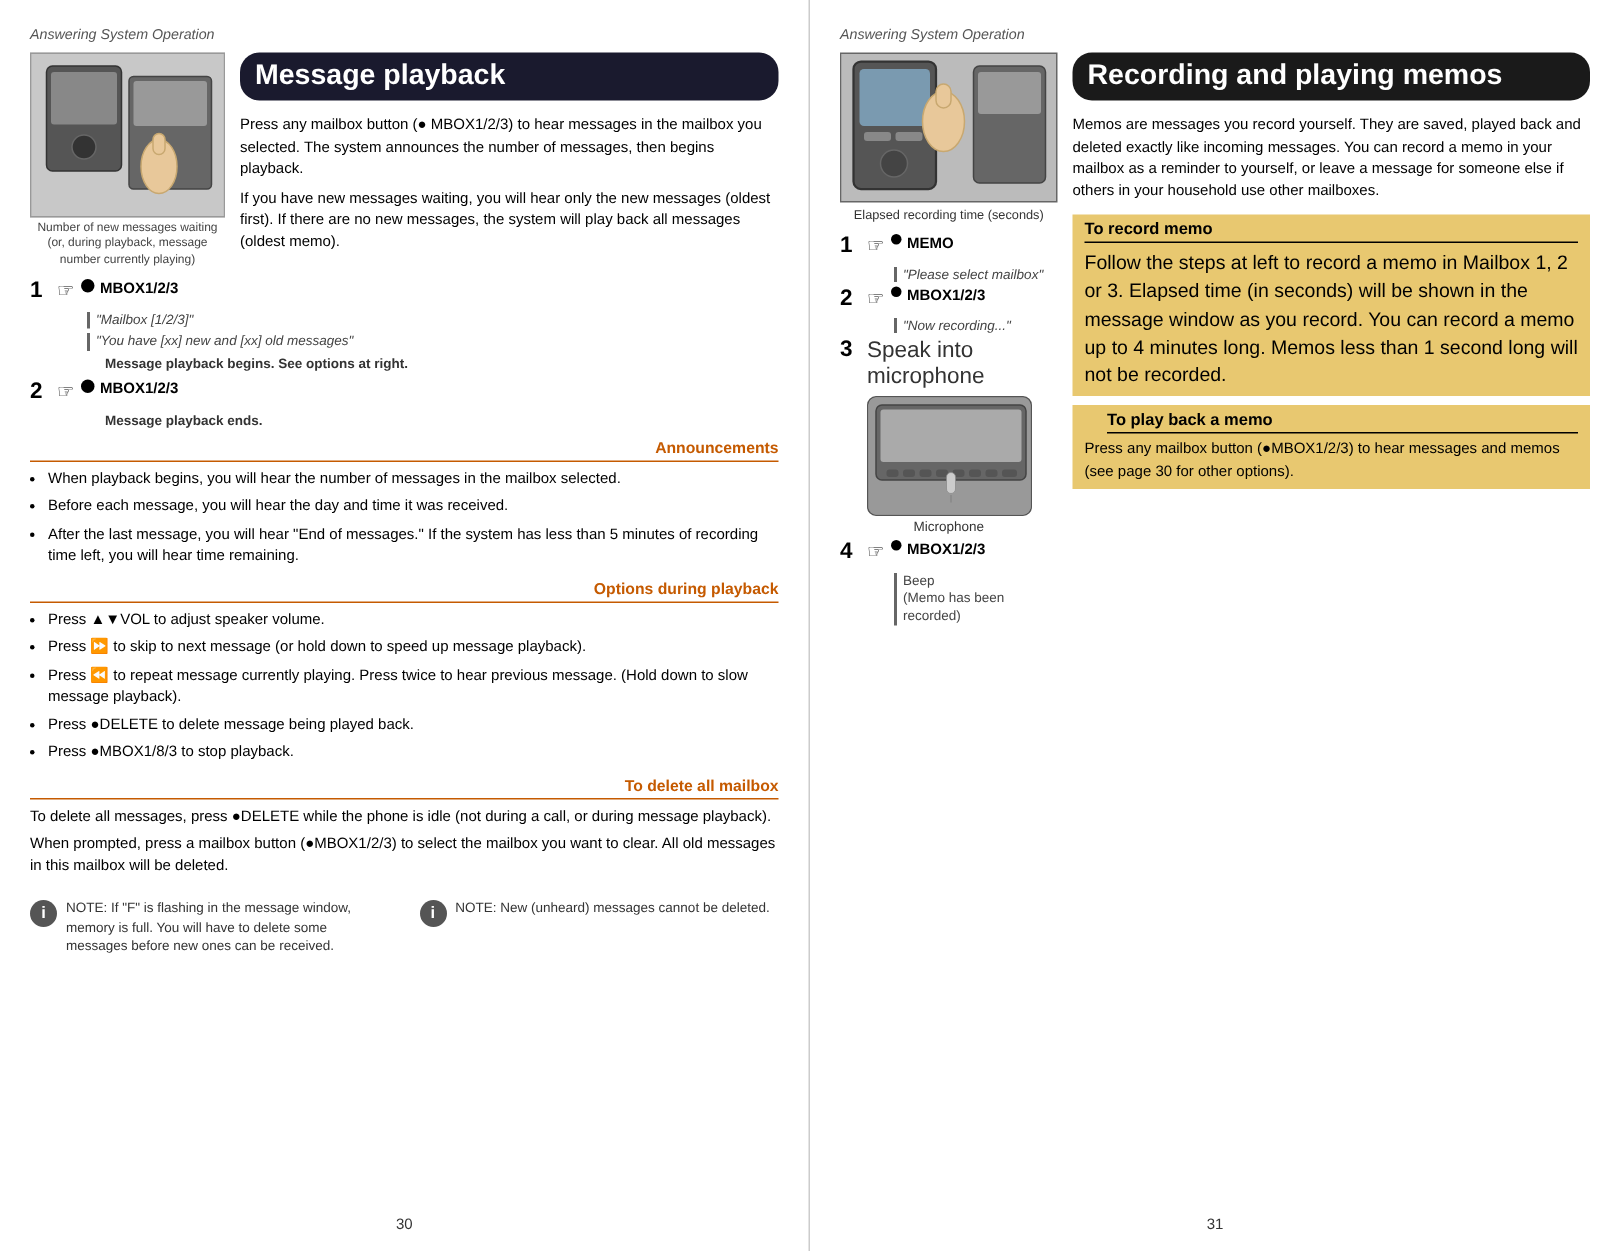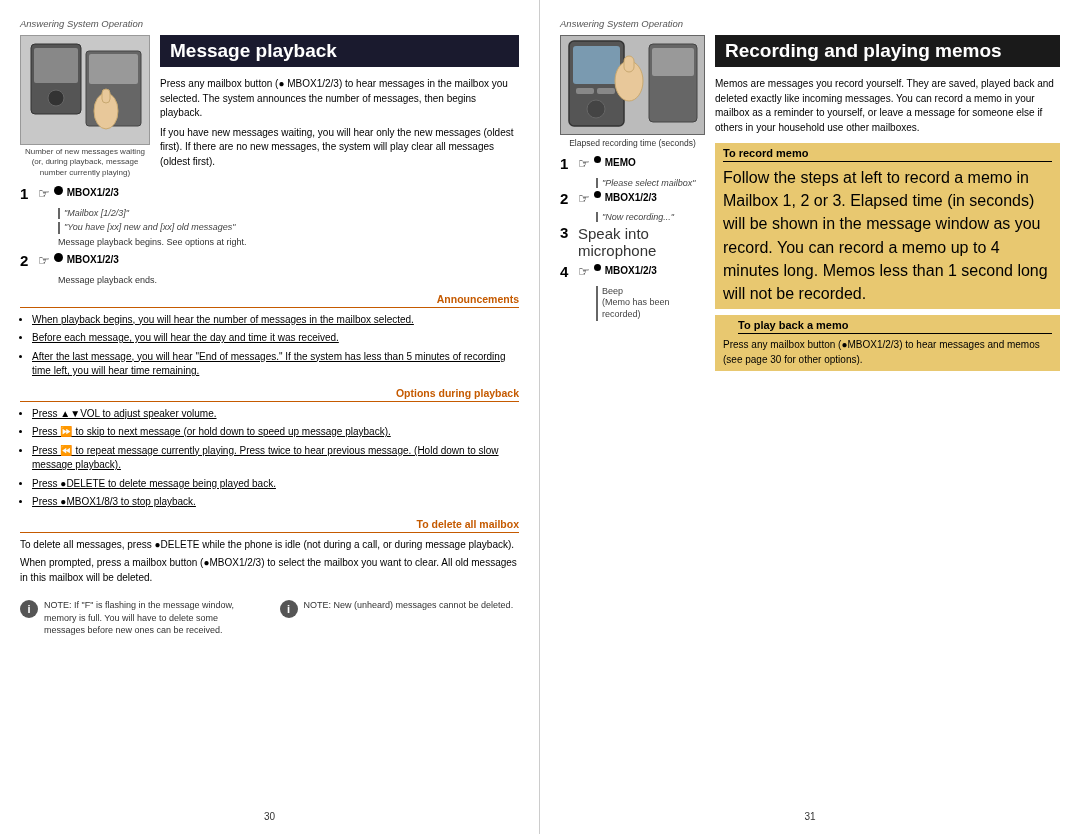--- a/index.html
+++ b/index.html
@@ -32,20 +32,21 @@
       color: #555;
       margin-bottom: 6px;
     }
     .page-title {
       background: #1a1a2e;
       color: #fff;
       font-size: 19px;
       font-weight: bold;
       padding: 5px 10px;
       margin-bottom: 10px;
+      border-radius: 13px;
     }
     .page-title.dark {
       background: #1a1a1a;
     }
     .top-area {
       display: flex;
       gap: 10px;
       margin-bottom: 8px;
     }
     .device-image-left {
@@ -104,40 +105,40 @@
       font-style: italic;
       margin-left: 38px;
       margin-bottom: 3px;
       border-left: 2px solid #666;
       padding-left: 4px;
       line-height: 1.3;
     }
     .step-note {
       font-size: 9px;
       color: #333;
-      margin-left: 38px;
+      margin-left: 50px;
       margin-bottom: 6px;
+      font-weight: bold;
     }
     .subsection-title {
       font-weight: bold;
       font-size: 10.5px;
       color: #c55a00;
       border-bottom: 1px solid #c55a00;
       margin: 8px 0 5px 0;
       padding-bottom: 2px;
     }
     .subsection-title.orange {
       color: #c55a00;
       border-bottom-color: #c55a00;
       text-align: right;
     }
     .bullet-list {
       margin-left: 12px;
       margin-bottom: 6px;
-      text-decoration: underline;
     }
     .bullet-list li {
       font-size: 10px;
       line-height: 1.45;
       margin-bottom: 4px;
       list-style-type: disc;
     }
     .note-box {
       display: flex;
       gap: 6px;
@@ -231,21 +232,21 @@
               <rect x="-4" y="-22" width="8" height="14" rx="4" fill="#e8c89a" stroke="#c8a870" stroke-width="1"></rect>
             </g>
           </svg>
         </div>
         <div class="caption-text" style="width:130px;font-size:8px;color:#444;text-align:center;line-height:1.3;margin-top:2px;">Number of new messages waiting (or, during playback, message number currently playing)</div>
       </div>
 
       <div style="flex:1;">
         <div class="page-title">Message playback</div>
         <div style="font-size:10px;line-height:1.45;margin-bottom:5px;">Press any mailbox button (● MBOX1/2/3) to hear messages in the mailbox you selected. The system announces the number of messages, then begins playback.</div>
-        <div style="font-size:10px;line-height:1.45;">If you have new messages waiting, you will hear only the new messages (oldest first). If there are no new messages, the system will play clear all messages (oldest first).</div>
+        <div style="font-size:10px;line-height:1.45;">If you have new messages waiting, you will hear only the new messages (oldest first). If there are no new messages, the system will play back all messages (oldest memo).</div>
       </div>
     </div>
 
     <div class="step-row">
       <span class="step-num">1</span>
       <span class="finger-icon">☞</span>
       <span class="circle-dot"></span>
       <span class="step-label">MBOX1/2/3</span>
     </div>
     <div class="subtext">"Mailbox [1/2/3]"</div>
@@ -341,41 +342,67 @@
           </div>
           <div style="font-size:9px;font-style:italic;color:#444;margin-left:36px;border-left:2px solid #666;padding-left:4px;margin-bottom:3px;">
             <span>"Now recording..."</span>
           </div>
 
           <div class="step-row-right">
             <span class="step-num">3</span>
             <span style="font-size:15px;color:#333;">Speak into microphone</span>
           </div>
 
+          <div class="microphone-area">
+            <div style="width:110px;height:80px;background:linear-gradient(135deg,#aaa,#777,#999);border:1px solid #555;border-radius:6px;position:relative;overflow:hidden;">
+              <svg viewBox="0 0 110 80" width="110" height="80" xmlns="http://www.w3.org/2000/svg">
+                <rect width="110" height="80" fill="#999" rx="5"></rect>
+                <rect x="5" y="5" width="100" height="50" rx="4" fill="#666" stroke="#444" stroke-width="1"></rect>
+                <rect x="8" y="8" width="94" height="35" rx="2" fill="#aaa"></rect>
+
+                <g fill="#555">
+                  <rect x="12" y="48" width="8" height="5" rx="2"></rect>
+                  <rect x="23" y="48" width="8" height="5" rx="2"></rect>
+                  <rect x="34" y="48" width="8" height="5" rx="2"></rect>
+                  <rect x="45" y="48" width="8" height="5" rx="2"></rect>
+                  <rect x="56" y="48" width="8" height="5" rx="2"></rect>
+                  <rect x="67" y="48" width="8" height="5" rx="2"></rect>
+                  <rect x="78" y="48" width="8" height="5" rx="2"></rect>
+                  <rect x="89" y="48" width="10" height="5" rx="2"></rect>
+                </g>
+
+                <g transform="translate(55,62)">
+                  <rect x="-3" y="-12" width="6" height="14" rx="3" fill="#ccc" stroke="#888" stroke-width="0.5"></rect>
+                  <line x1="0" y1="3" x2="0" y2="8" stroke="#888" stroke-width="1"></line>
+                </g>
+              </svg>
+            </div>
+            <div style="font-size:9px;color:#333;text-align:center;margin-top:2px;">Microphone</div>
+          </div>
 
           <div class="step-row-right">
             <span class="step-num">4</span>
             <span class="finger-icon">☞</span>
             <span class="circle-dot-sm"></span>
             <span class="step-label" style="font-size:10px;">MBOX1/2/3</span>
           </div>
           <div style="font-size:9px;color:#444;margin-left:36px;border-left:2px solid #666;padding-left:4px;line-height:1.3;">
             <div>Beep</div>
             <div>(Memo has been recorded)</div>
           </div>
         </div>
       </div>
 
       <div class="right-text-col">
         <div class="page-title dark">Recording and playing memos</div>
         <div style="font-size:10px;line-height:1.45;margin-bottom:8px;">Memos are messages you record yourself. They are saved, played back and deleted exactly like incoming messages. You can record a memo in your mailbox as a reminder to yourself, or leave a message for someone else if others in your household use other mailboxes.</div>
 
         <div style="background:#e8c870;padding:4px 8px;margin-bottom:6px;">
           <div style="font-weight:bold;font-size:11px;color:#000;border-bottom:1.5px solid #000;margin-bottom:4px;padding-bottom:2px;">To record memo</div>
-          <div style="font-size:16px;line-height:1.45;">Follow the steps at left to record a memo in Mailbox 1, 2 or 3. Elapsed time (in seconds) will be shown in the message window as you record. You can record a memo up to 4 minutes long. Memos less than 1 second long will not be recorded.</div>
+          <div style="font-size:13px;line-height:1.45;">Follow the steps at left to record a memo in Mailbox 1, 2 or 3. Elapsed time (in seconds) will be shown in the message window as you record. You can record a memo up to 4 minutes long. Memos less than 1 second long will not be recorded.</div>
         </div>
 
         <div style="background:#e8c870;padding:4px 8px;">
           <div style="font-weight:bold;font-size:11px;color:#000;border-bottom:1.5px solid #000;margin-bottom:4px;padding-bottom:2px;margin-left:15px;">To play back a memo</div>
           <div style="font-size:10px;line-height:1.45;">Press any mailbox button (●MBOX1/2/3) to hear messages and memos (see page 30 for other options).</div>
         </div>
       </div>
     </div>
 
     <div class="page-number page-number-right">31</div>

